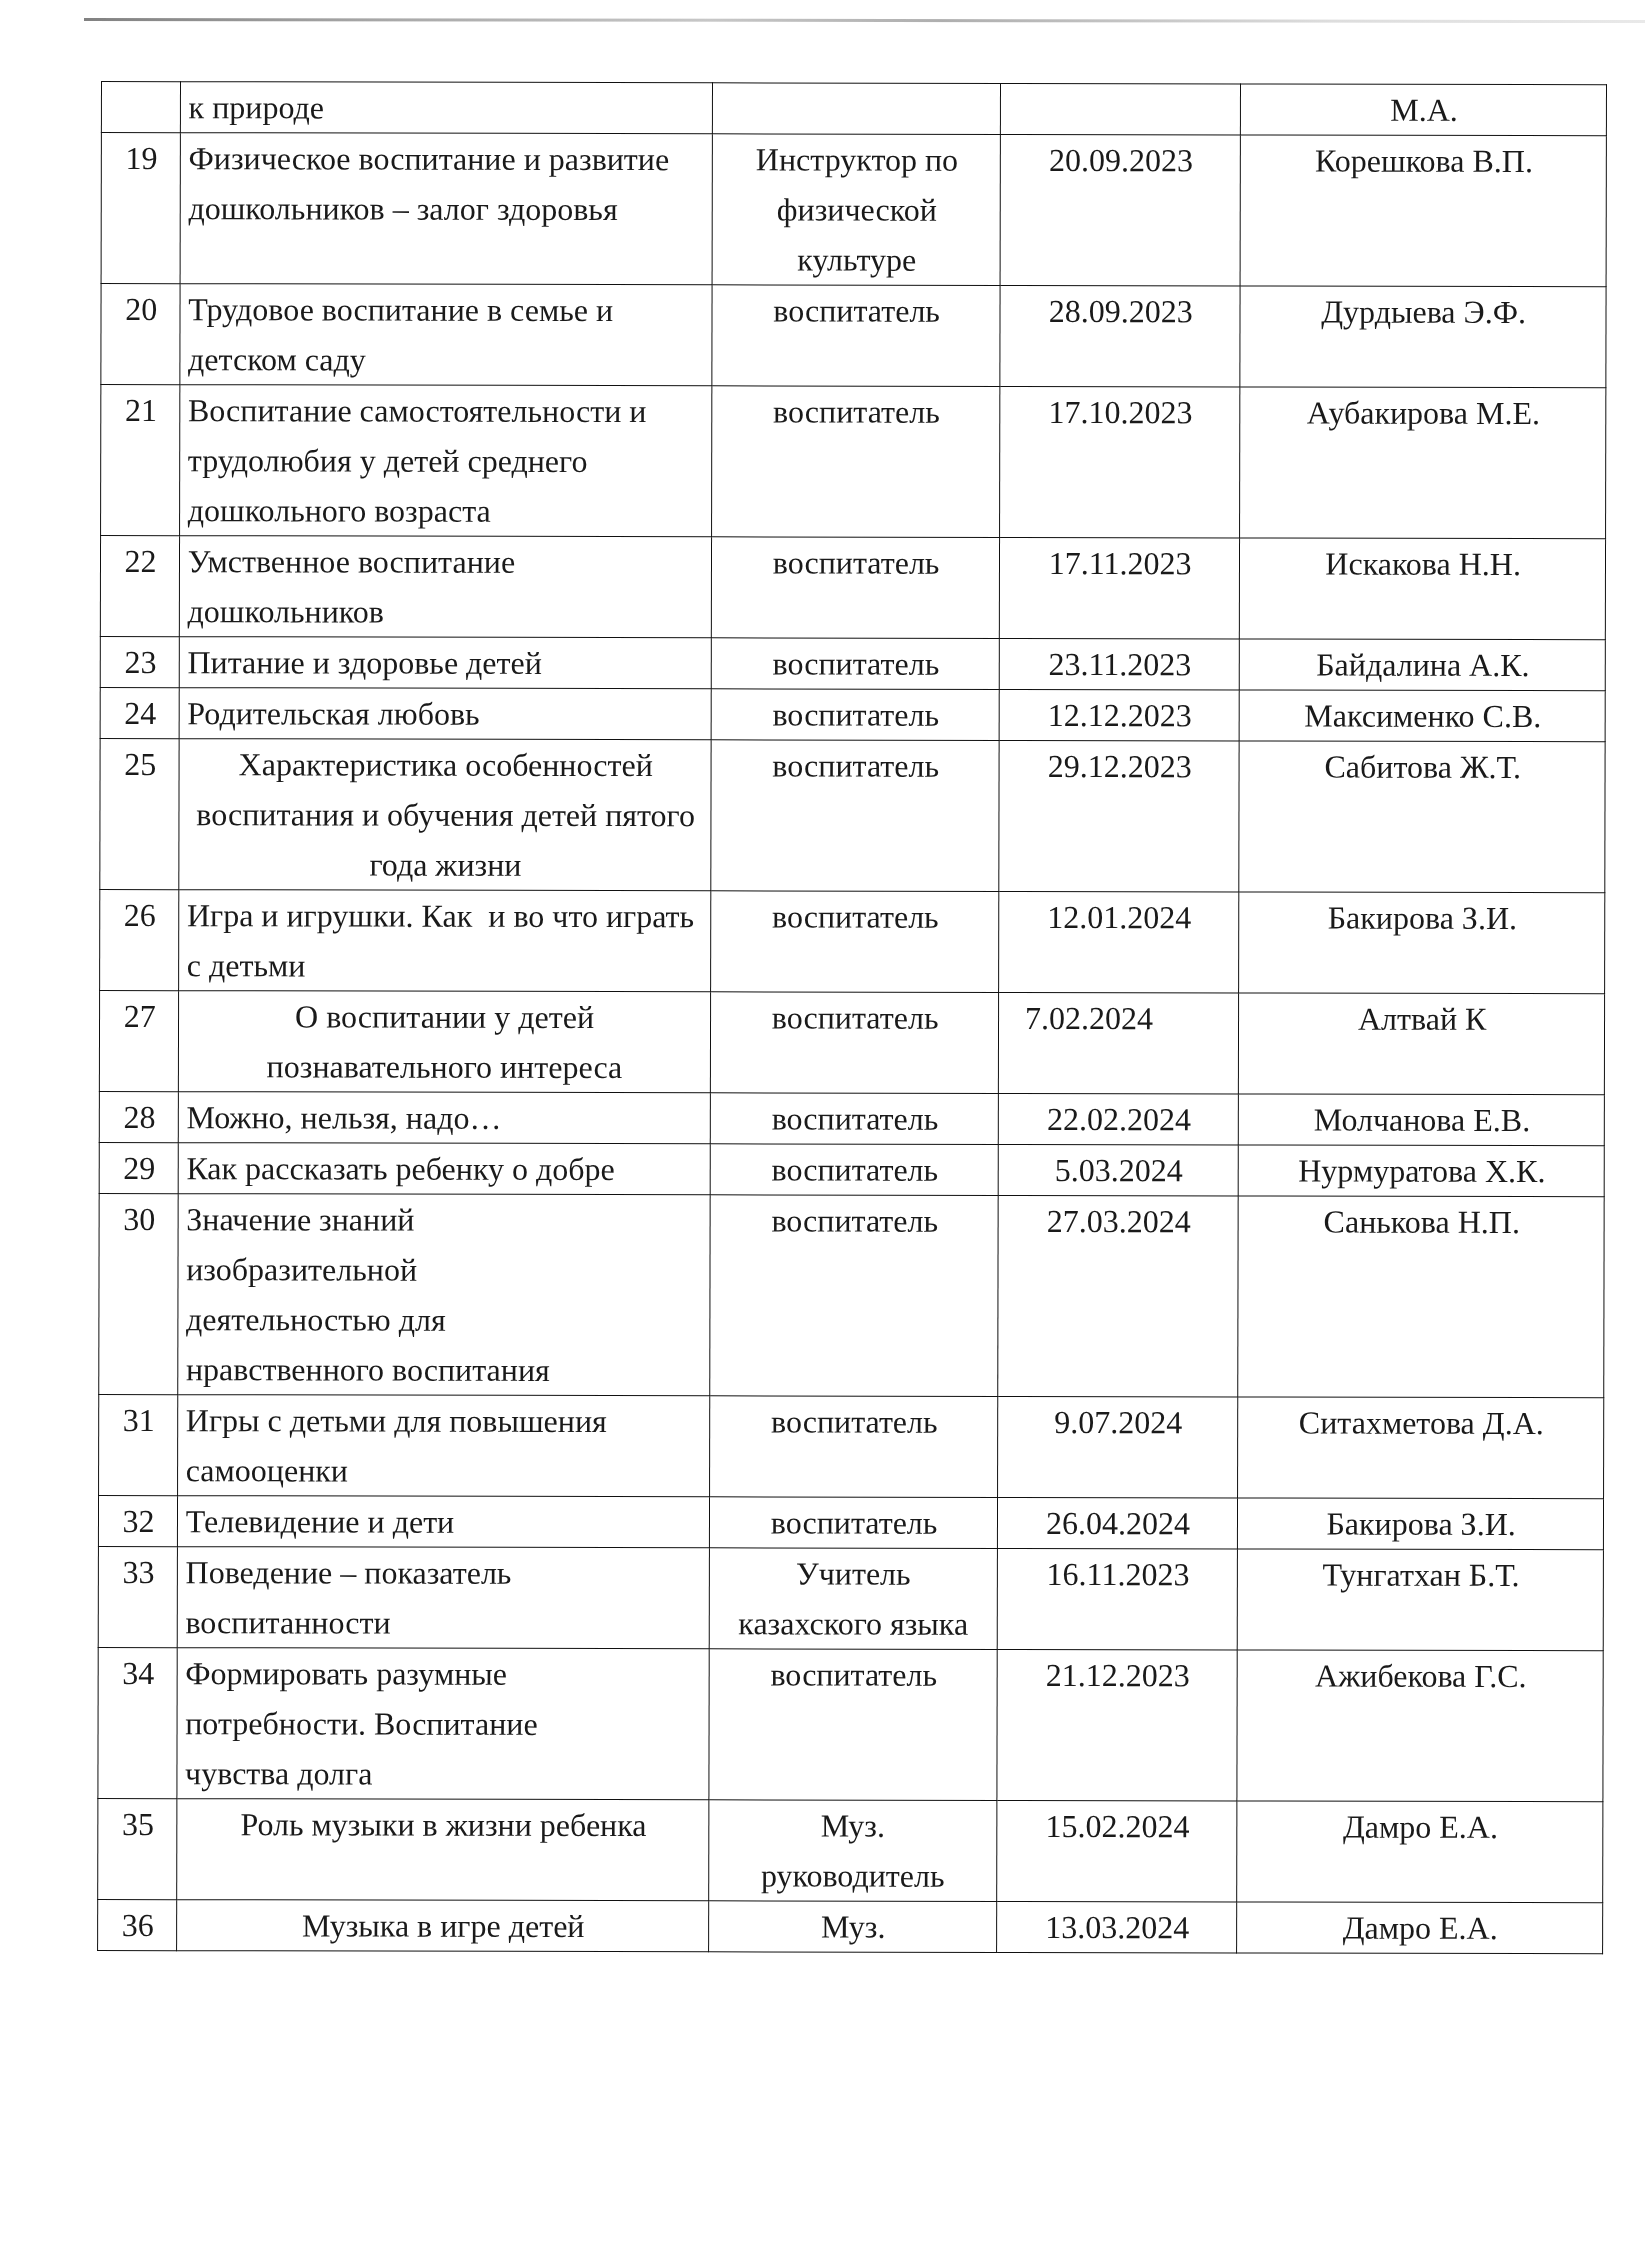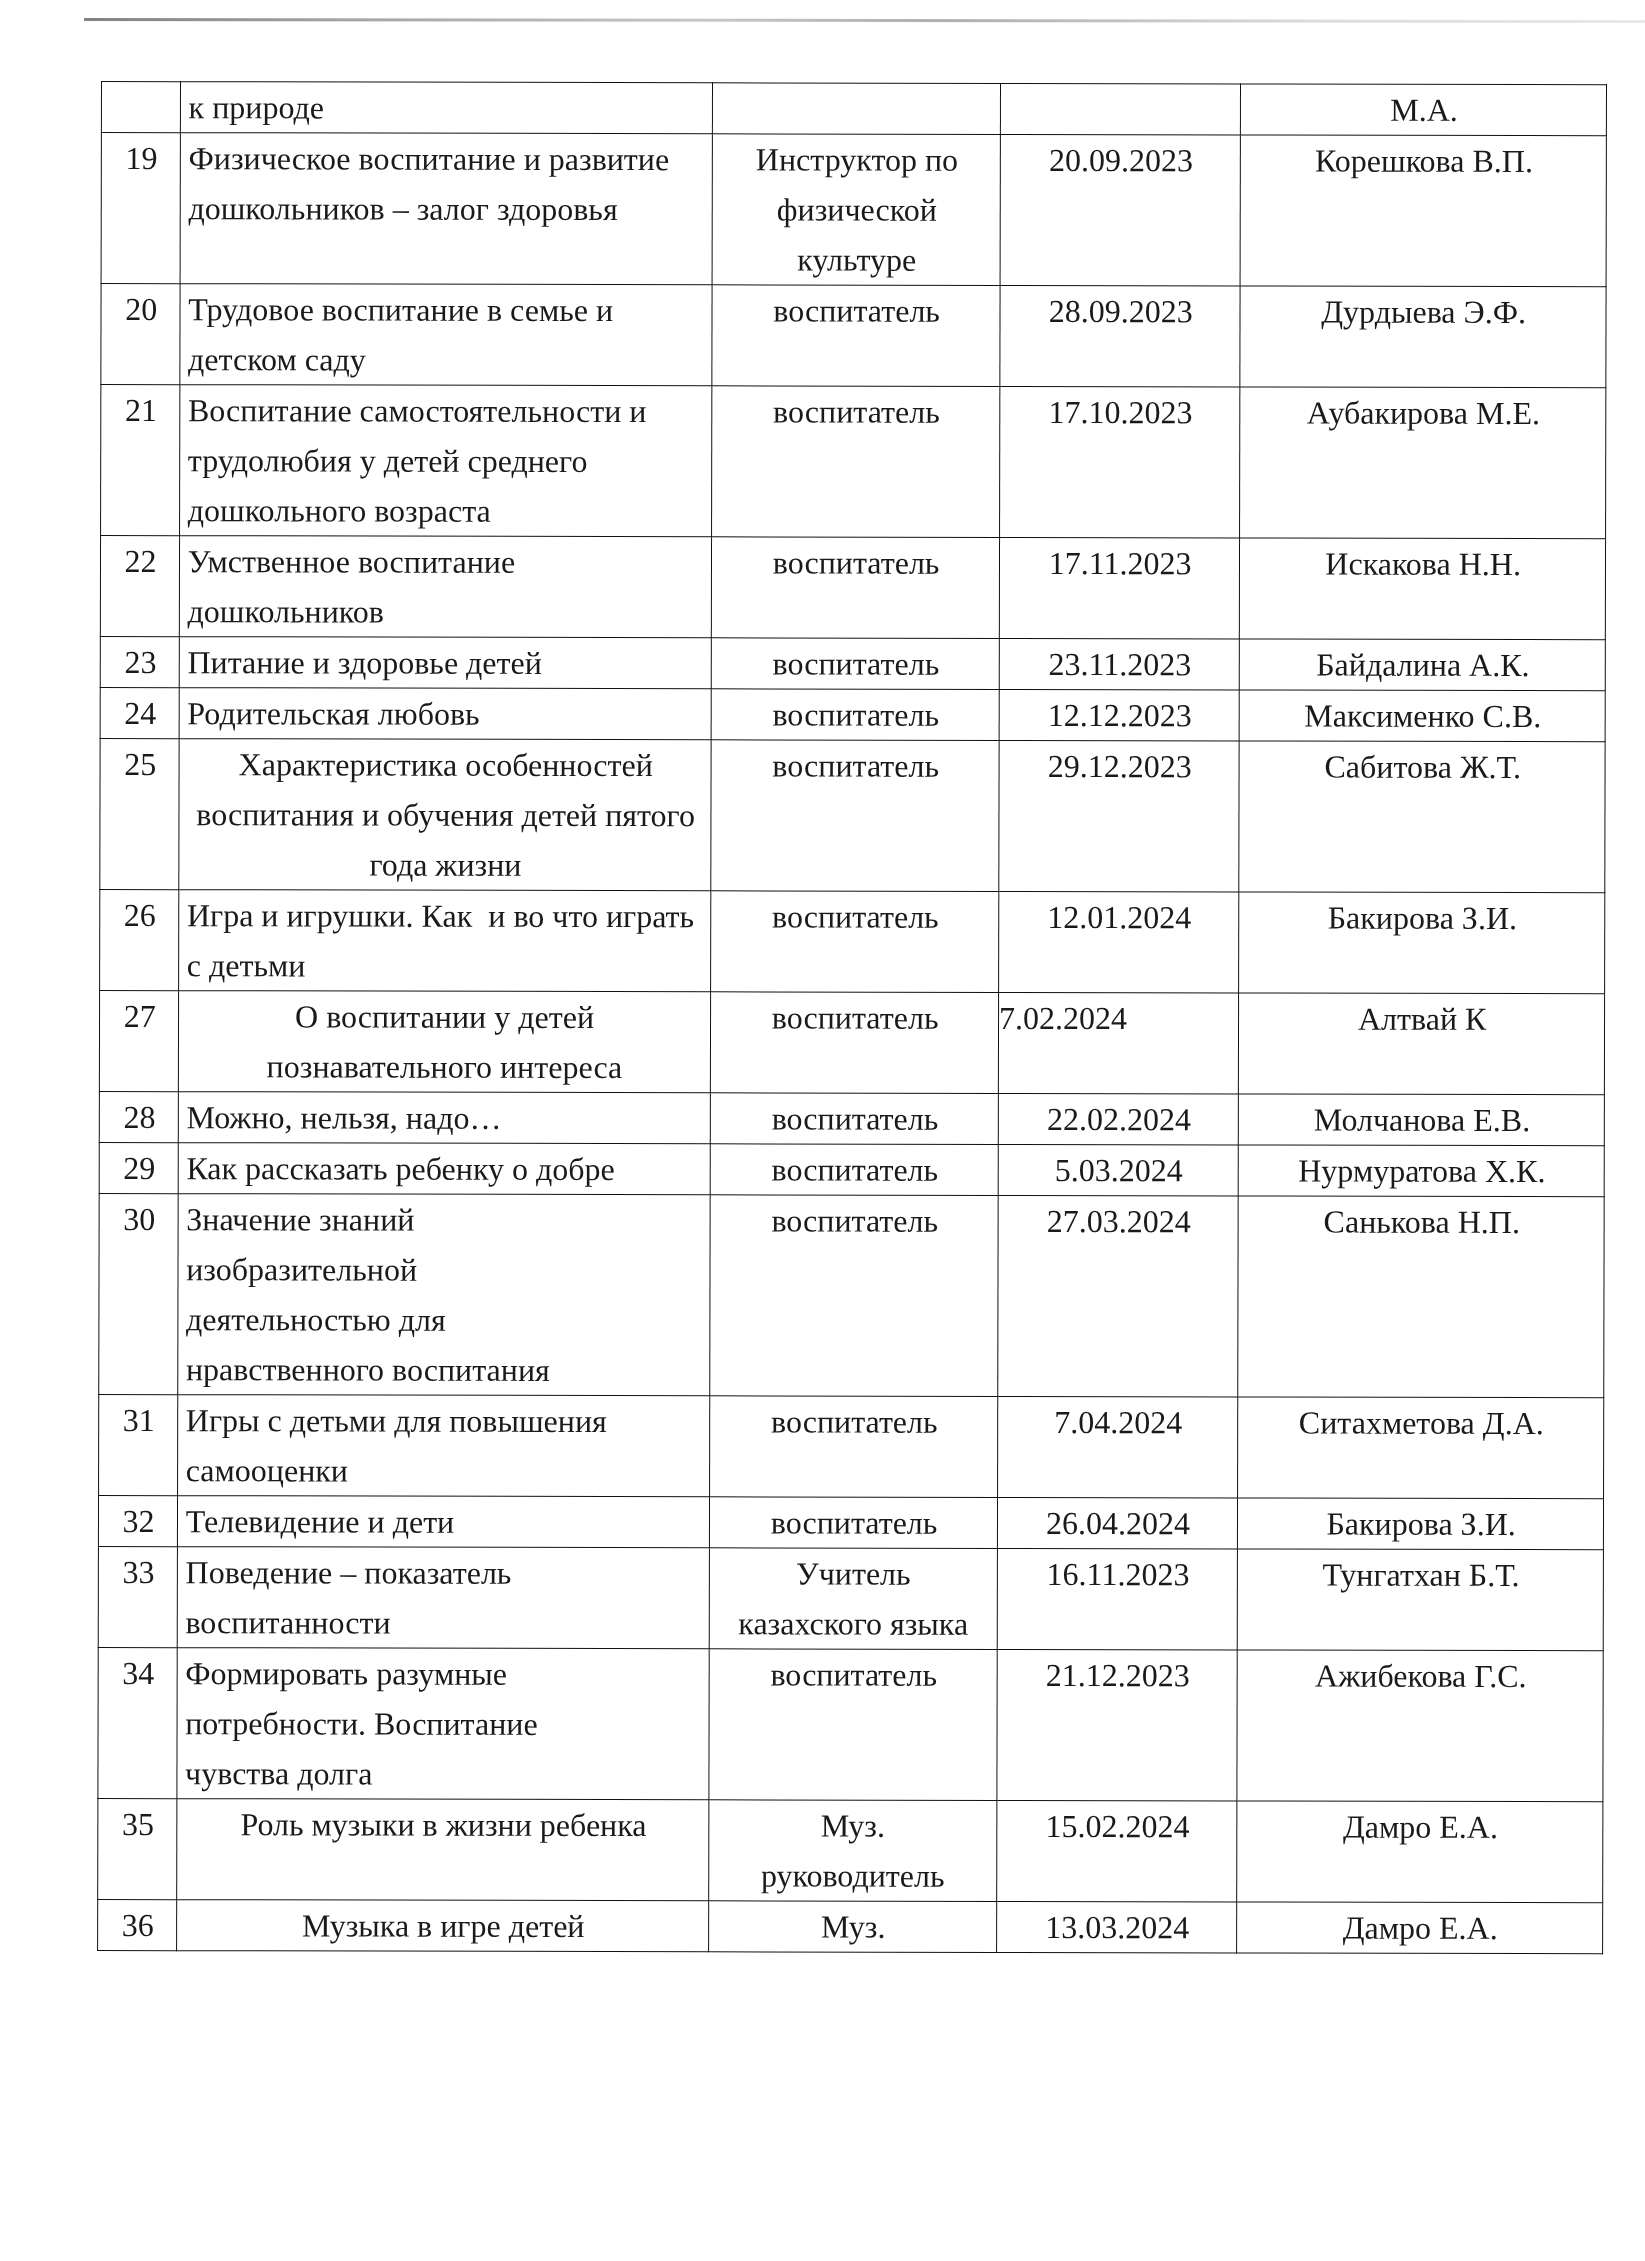--- a/index.html
+++ b/index.html
@@ -51,21 +51,21 @@
     col.c-num { width: 79px; }
     col.c-topic { width: 532px; }
     col.c-role { width: 288px; }
     col.c-date { width: 240px; }
     col.c-name { width: 366px; }
     td.num { text-align: center; padding: 0 2.6px; margin-left: 36px; }
     td.topic { text-align: left; }
     td.topic.center { text-align: center; }
     td.role { text-align: center; margin-left: 20px; }
     td.date { text-align: center; }
-    td.date.left { text-align: left; padding-left: 0; }
+    td.date.left { text-align: left; padding-left: 26px; }
     td.name { text-align: center; border-radius: 23px; }
   </style>
 </head>
 <body>
 
 <div class="scan-edge"></div>
 
 <div class="page-table-wrap">
   <table class="plan">
     <colgroup>
@@ -165,21 +165,21 @@
         <td class="num">30</td>
         <td class="topic" style="padding-right:116px">Значение знаний изобразительной деятельностью для нравственного воспитания</td>
         <td class="role">воспитатель</td>
         <td class="date">27.03.2024</td>
         <td class="name">Санькова Н.П.</td>
       </tr>
       <tr>
         <td class="num">31</td>
         <td class="topic">Игры с детьми для повышения самооценки</td>
         <td class="role">воспитатель</td>
-        <td class="date">7.04.2024</td>
+        <td class="date">9.07.2024</td>
         <td class="name">Ситахметова Д.А.</td>
       </tr>
       <tr>
         <td class="num">32</td>
         <td class="topic">Телевидение и дети</td>
         <td class="role">воспитатель</td>
         <td class="date">26.04.2024</td>
         <td class="name">Бакирова З.И.</td>
       </tr>
       <tr>

